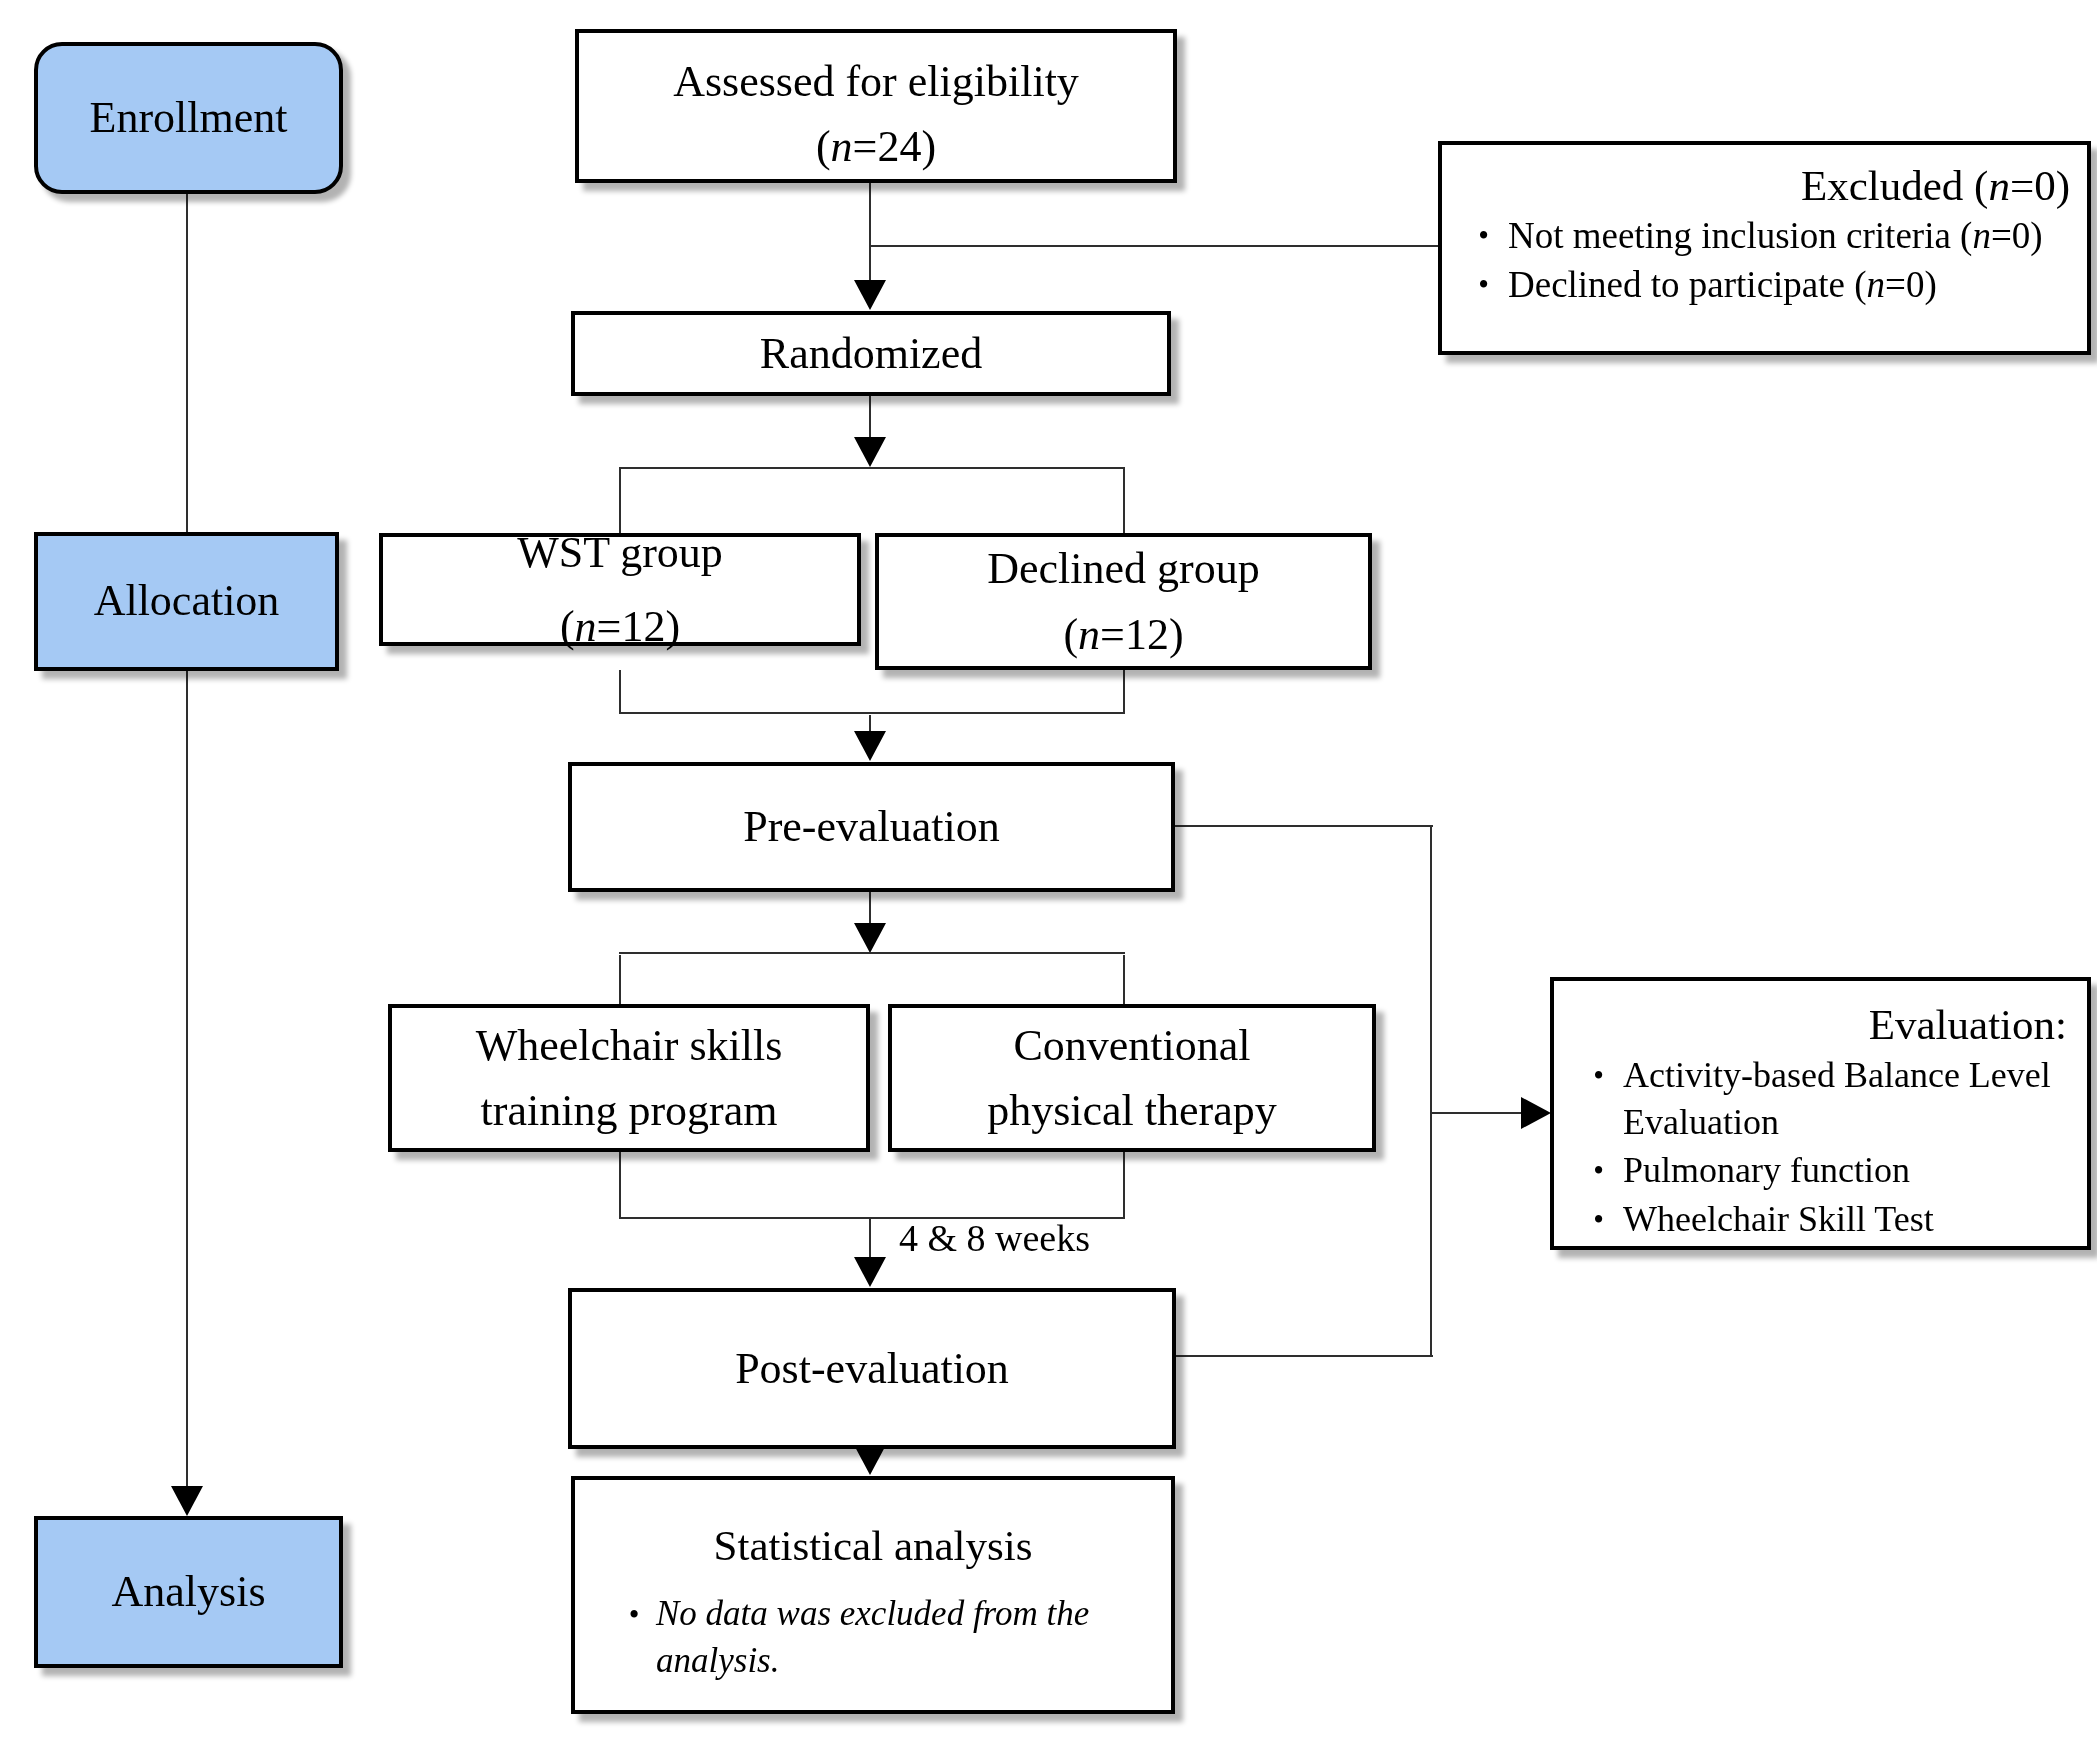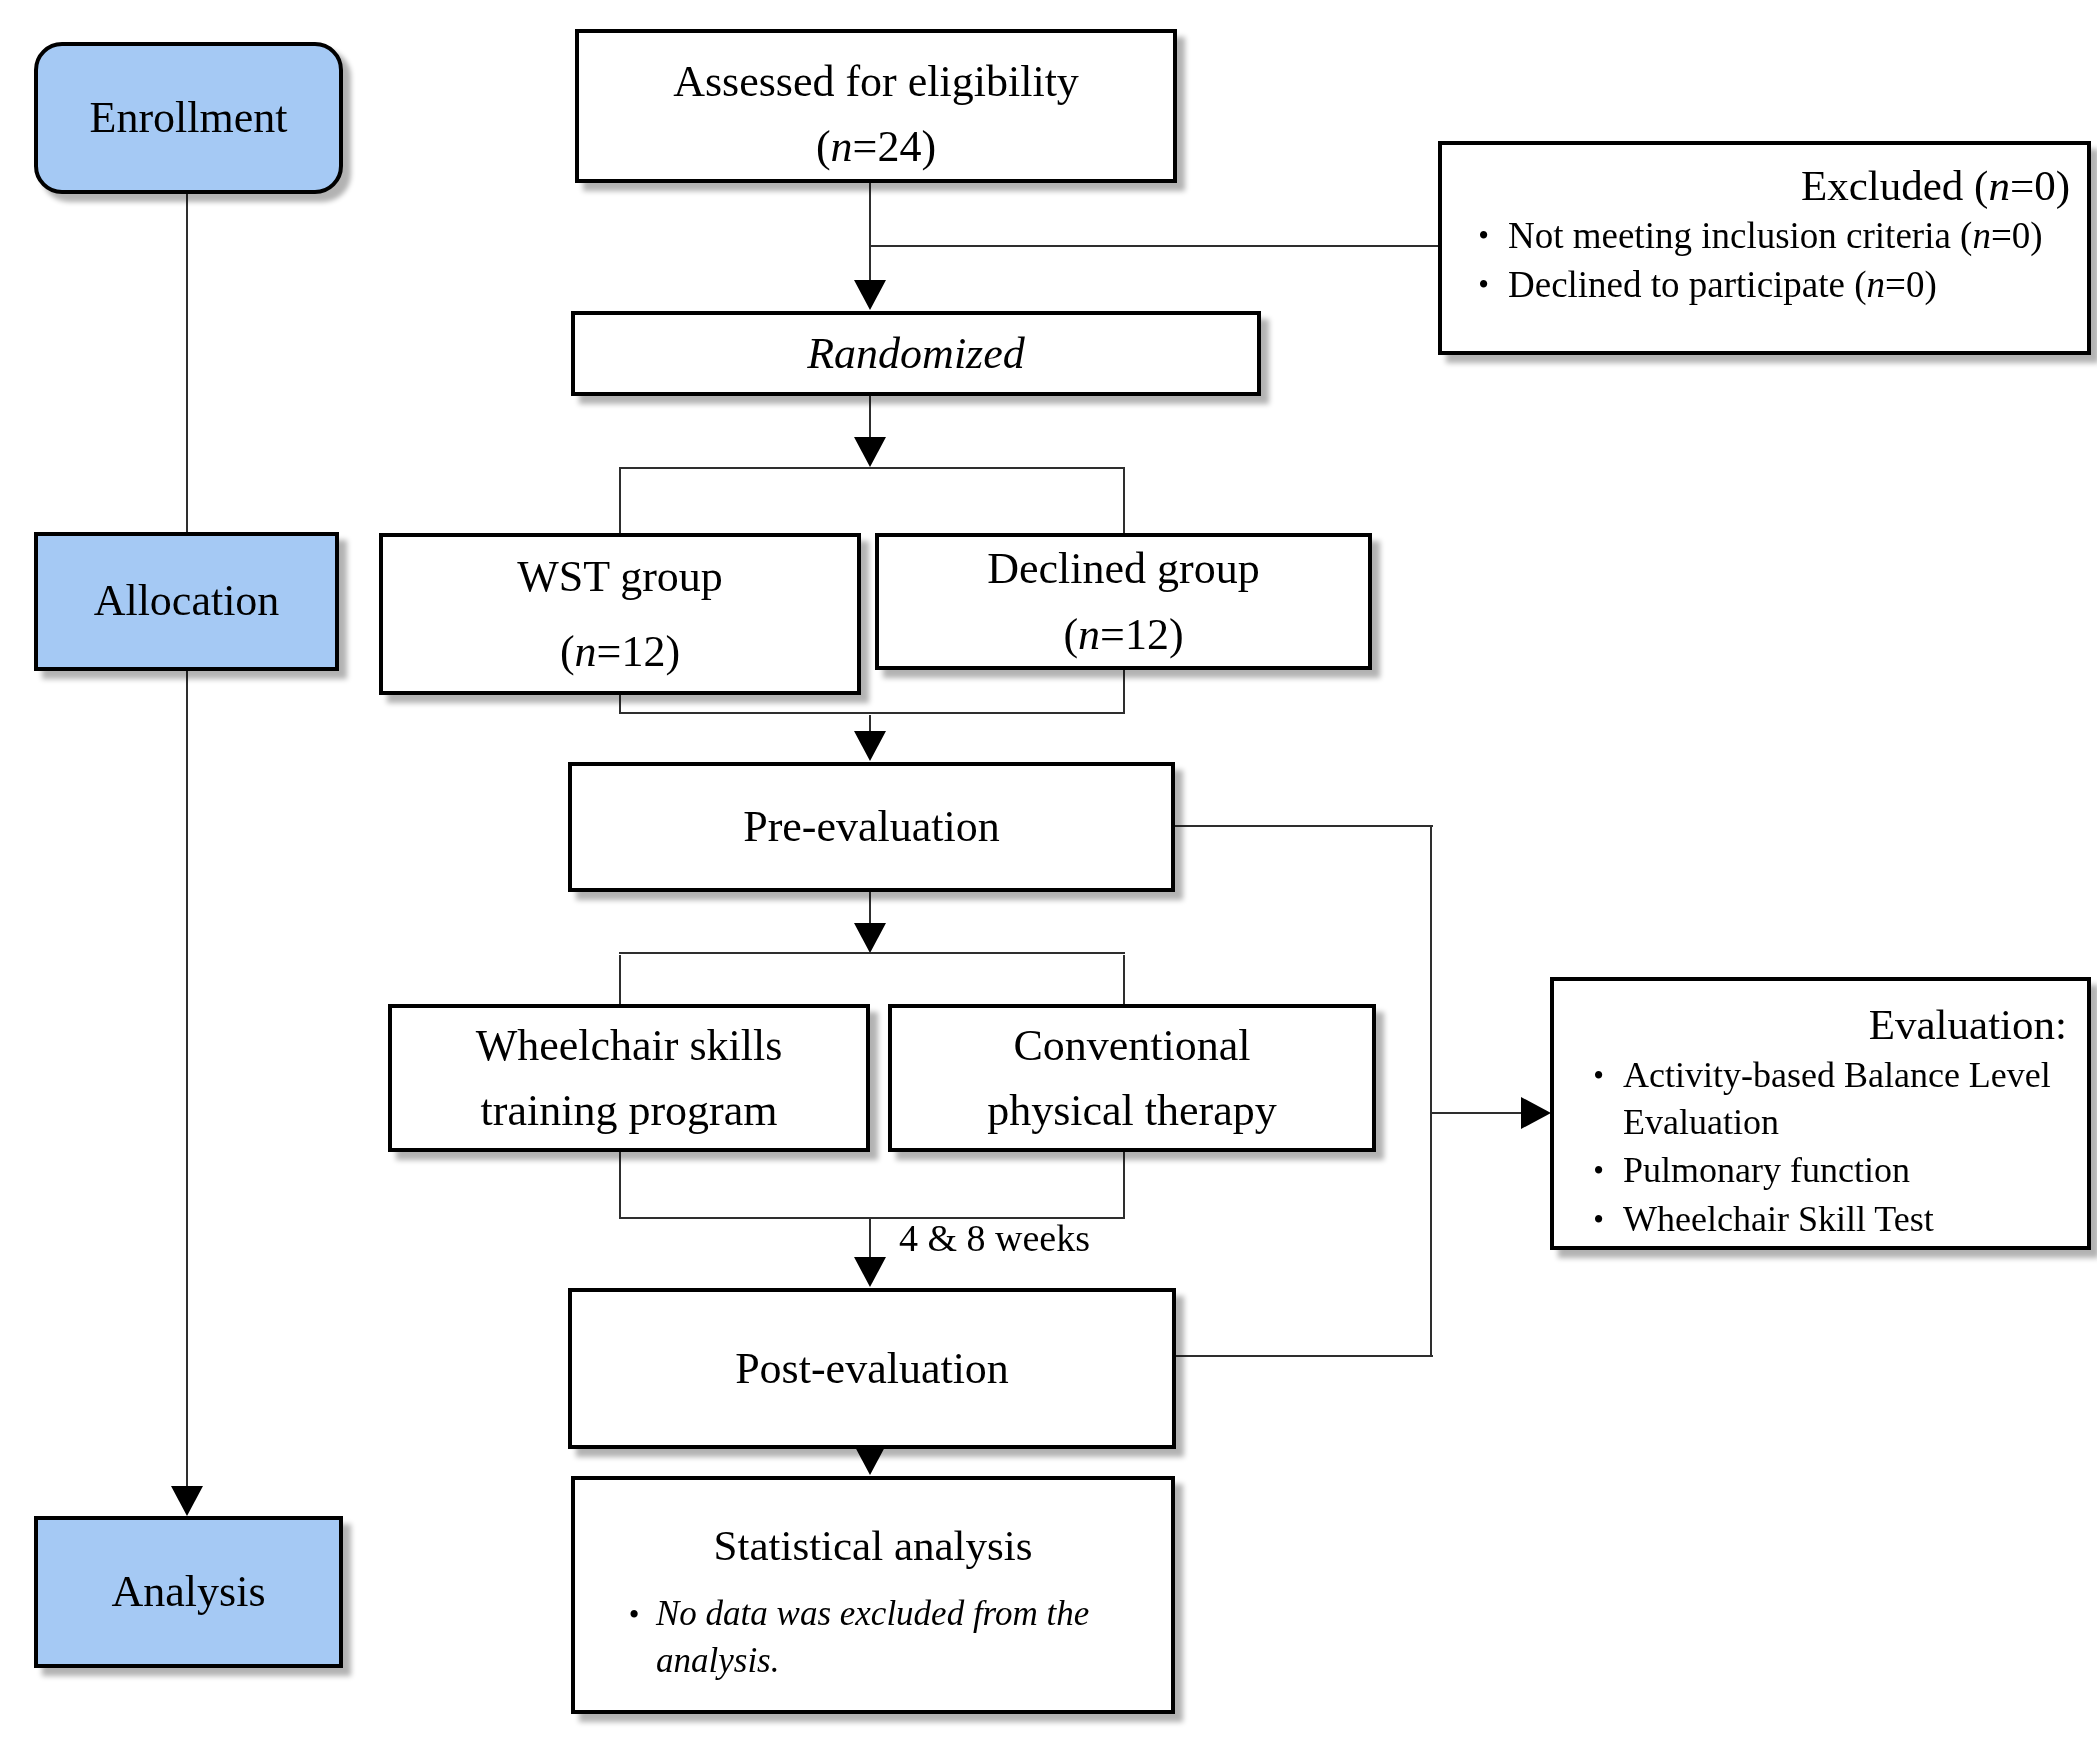--- a/index.html
+++ b/index.html
@@ -38,22 +38,22 @@
   .flowbox { font-size: 44px; line-height: 1.48; }
   .nvar { font-style: italic; }
 
   
   #box-enrollment  { left: 34px;  top: 42px;   width: 309px; height: 152px; border-radius: 28px; }
   #box-allocation  { left: 34px;  top: 532px;  width: 305px; height: 139px; }
   #box-analysis    { left: 34px;  top: 1516px; width: 309px; height: 152px; }
 
   
   #box-assessed    { left: 575px; top: 29px;   width: 602px; height: 154px; justify-content: flex-end; }
-  #box-randomized  { left: 571px; top: 311px;  width: 690px; height: 85px; font-style: italic; }
-  #box-wst         { left: 379px; top: 533px;  width: 482px; height: 162px; gap: 9px; }
+  #box-randomized  { left: 571px; top: 311px;  width: 600px; height: 85px; }
+  #box-wst         { left: 379px; top: 533px;  width: 482px; height: 113px; gap: 9px; }
   #box-control     { left: 875px;top: 533px;  width: 497px; height: 137px; }
   #box-preeval     { left: 568px; top: 762px; width: 607px; height: 130px; }
   #box-wheelchair  { left: 388px; top: 1004px; width: 482px; height: 148px; }
   #box-conventional{ left: 888px;top: 1004px; width: 488px; height: 148px; }
   #box-posteval    { left: 568px; top: 1288px; width: 608px; height: 161px; }
   #box-statistical { left: 571px; top: 1476px; width: 604px; height: 238px;
                      justify-content: flex-start; padding-top: 30.5px; }
 
   
   #box-excluded    { left: 1438px; top: 141px;  width: 653px; height: 214px;

